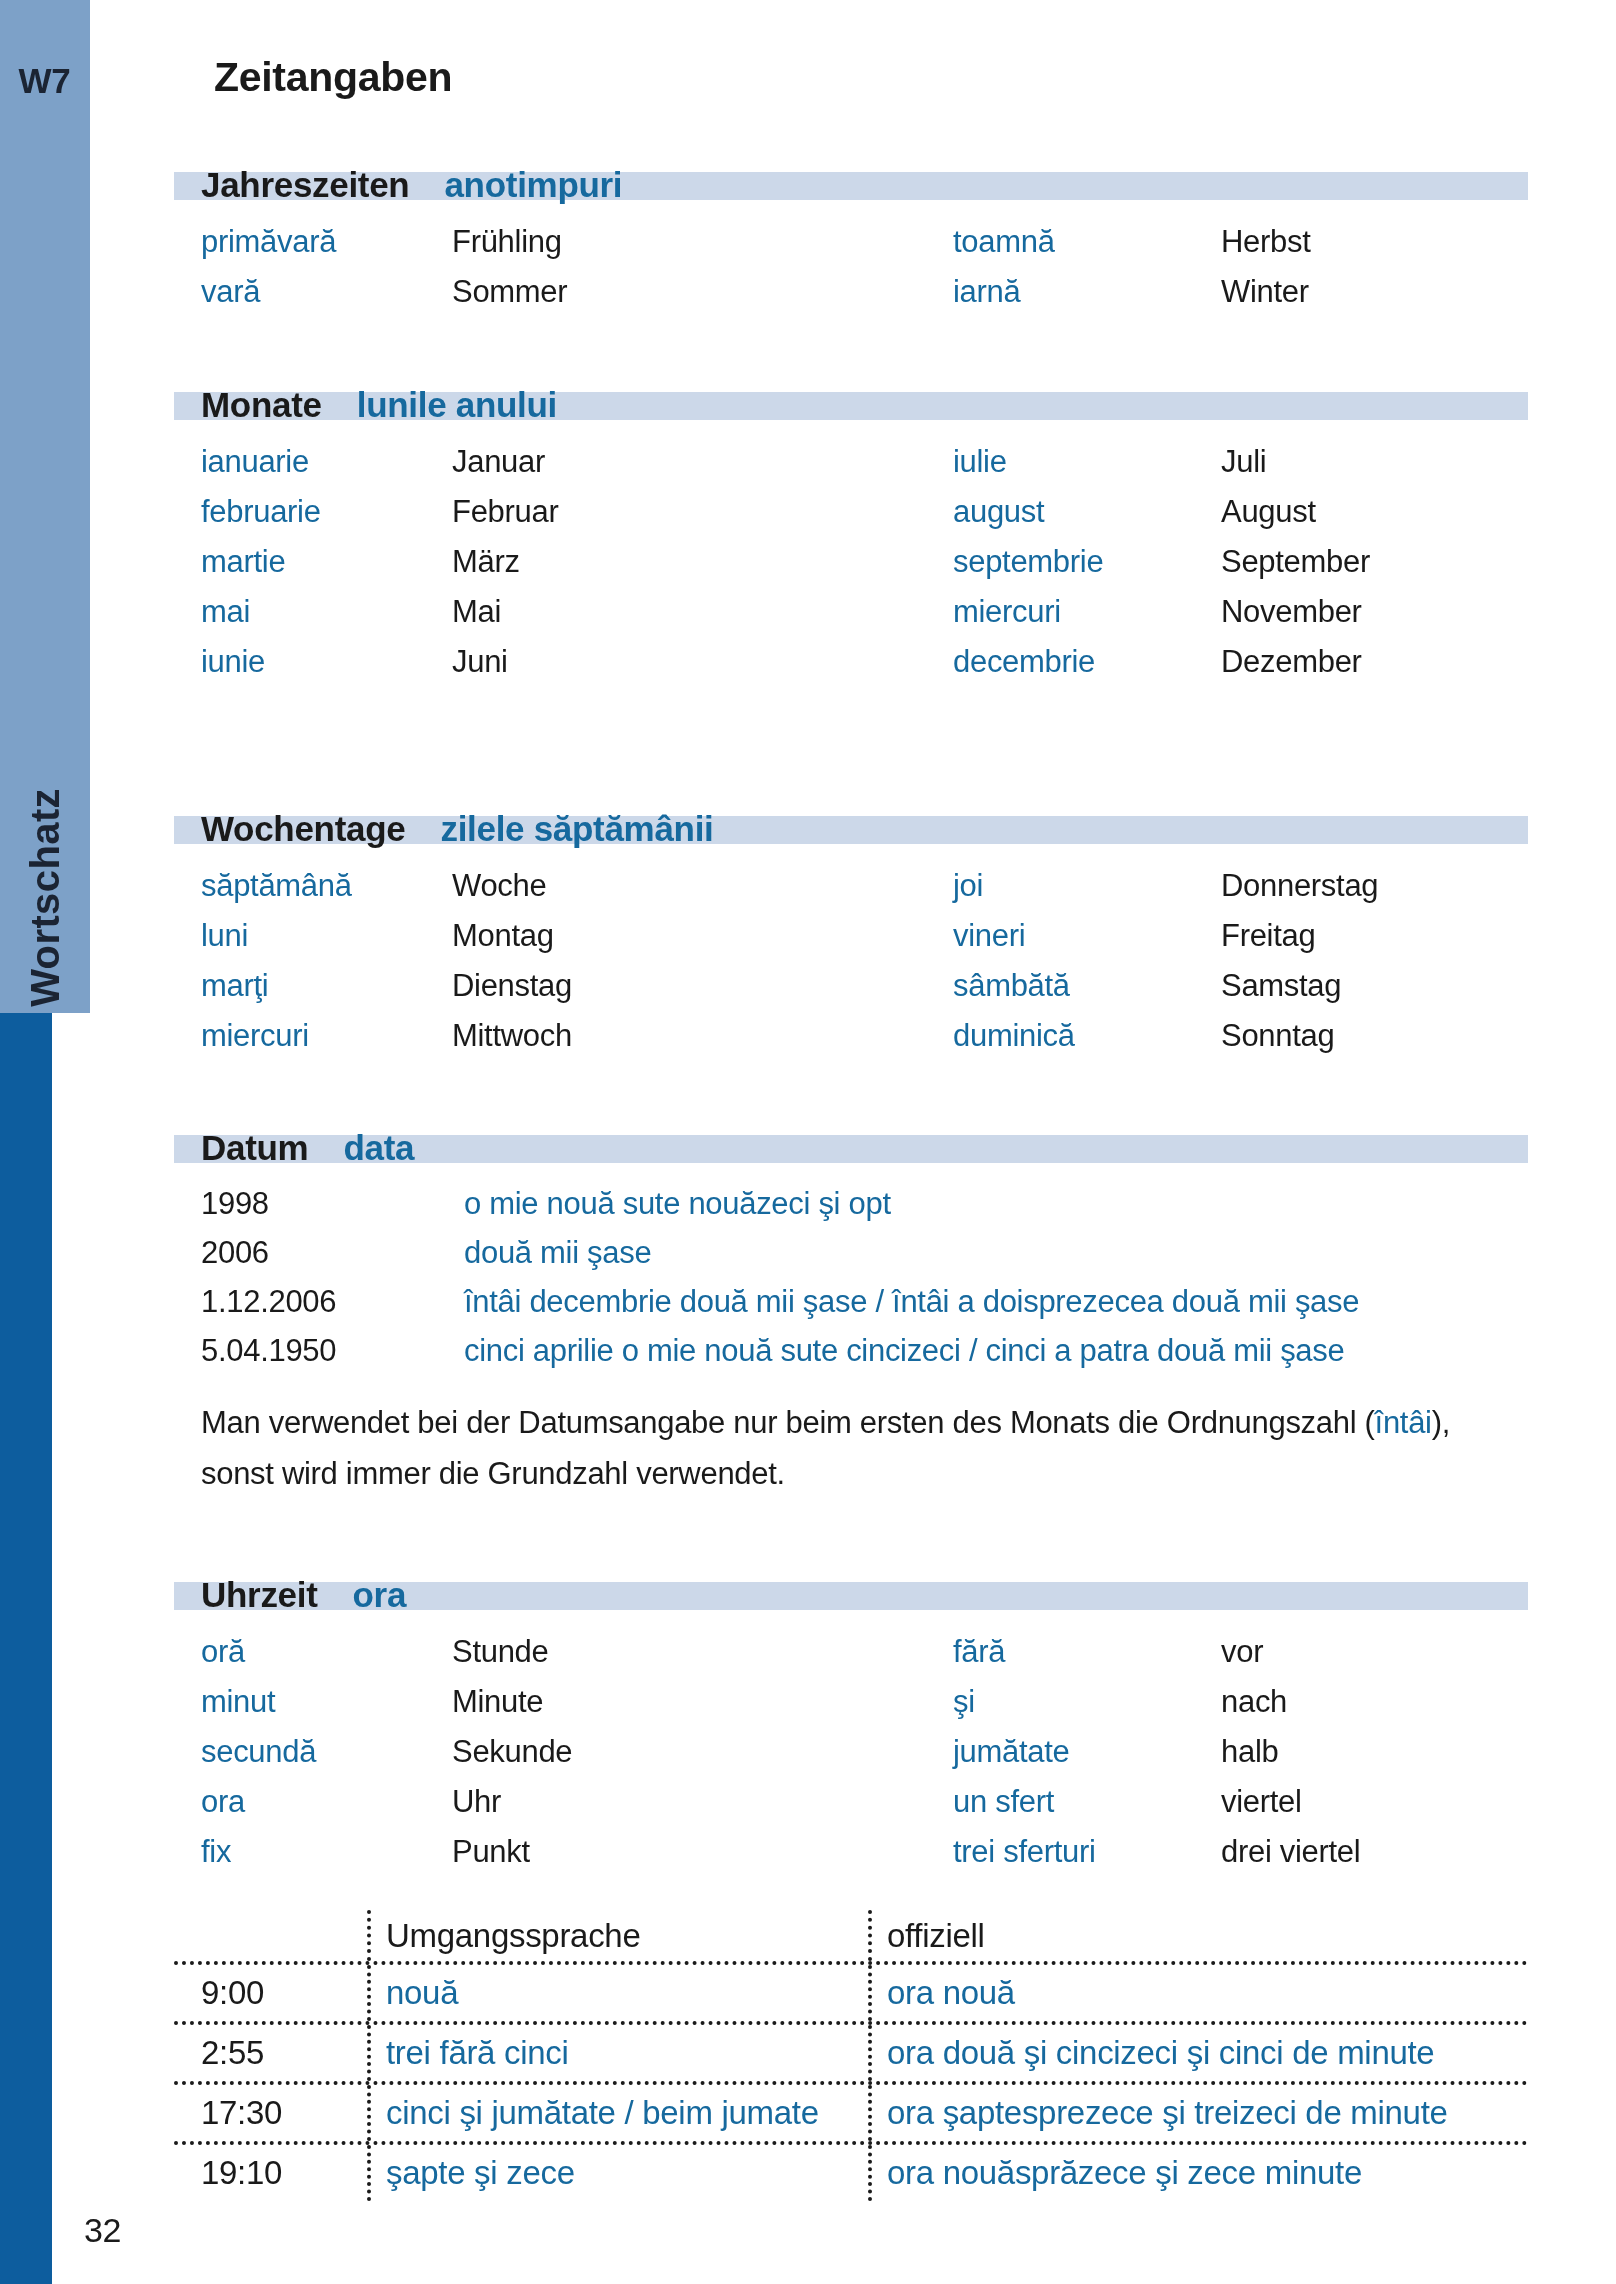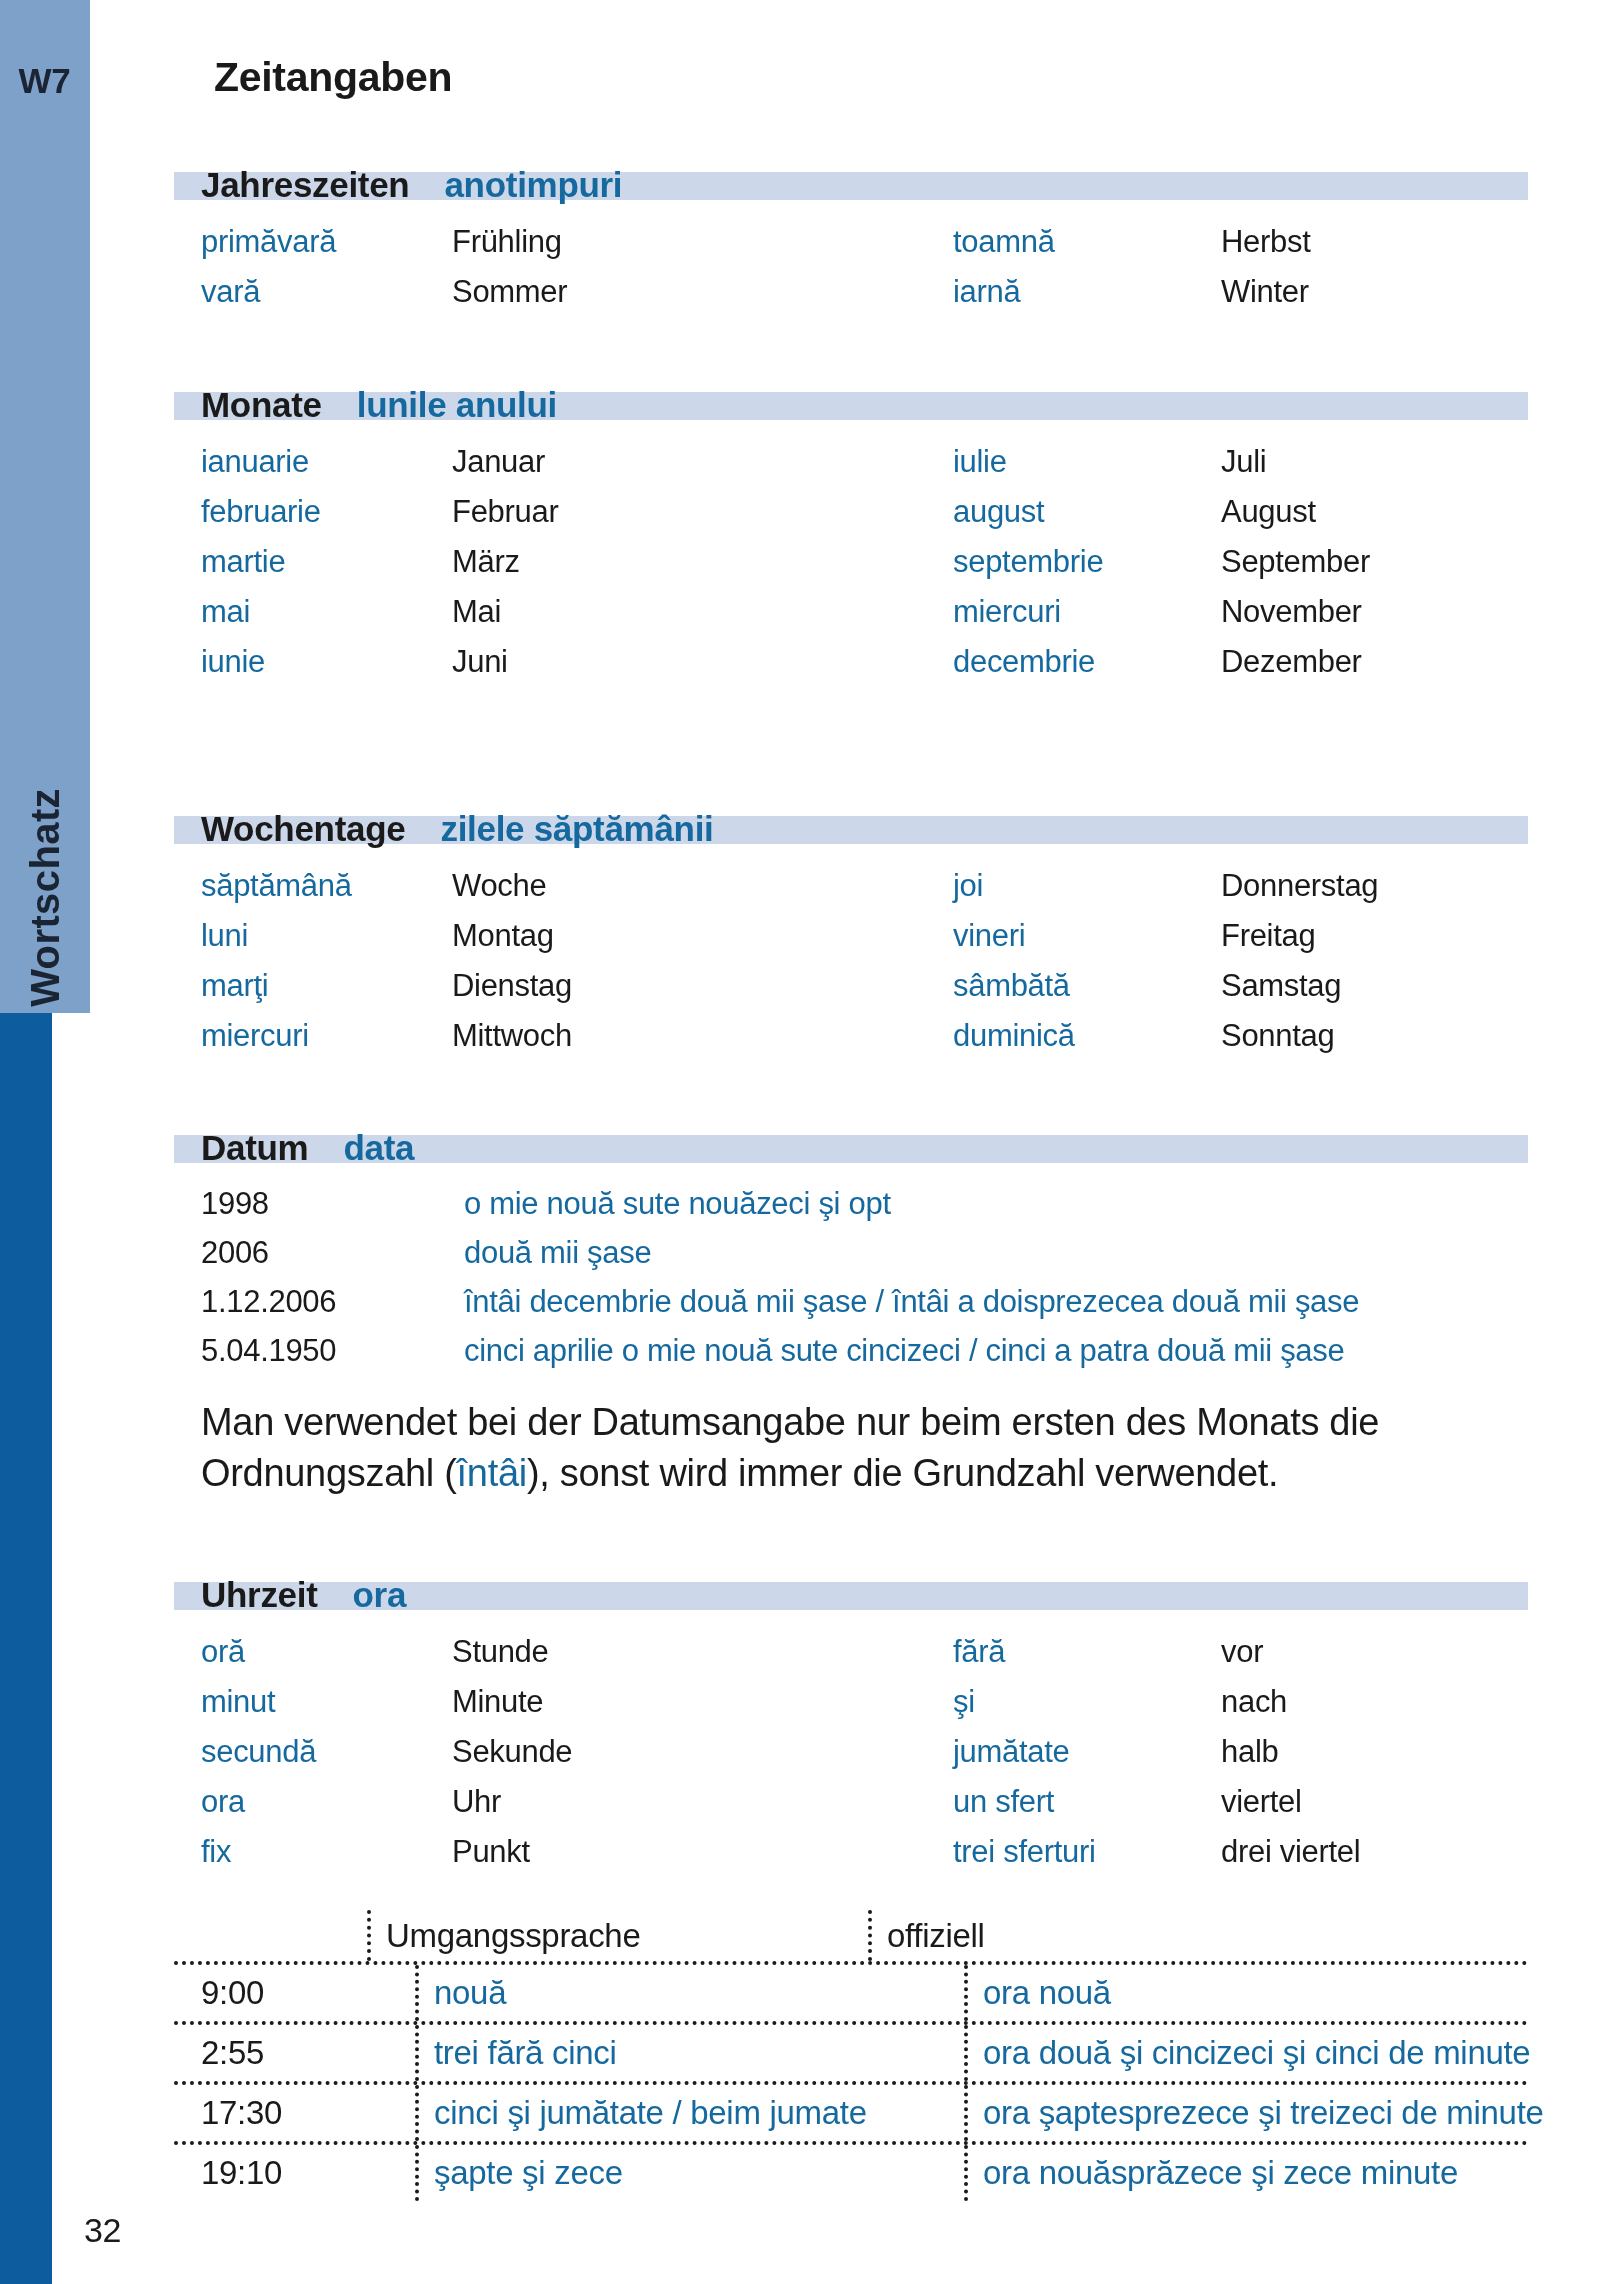--- a/index.html
+++ b/index.html
@@ -41,28 +41,28 @@
   .vrow { display:grid; grid-template-columns:251px 501px 268px 1fr; height:50px; align-items:center; }
   .vrow > div { font-size:31px; white-space:nowrap; }
   .vrow .ro { color:var(--blue,#16699e); }
   .vrow .de { color:var(--ink,#1a1a1a); }
 
   .drows { padding-left:27px; margin-top:13.5px; }
   .drow { display:grid; grid-template-columns:263px 1fr; height:49px; align-items:center; }
   .drow .num { font-size:31px; color:var(--ink,#1a1a1a); }
   .drow .roLong { font-size:31px; color:var(--blue,#16699e); white-space:nowrap; }
 
-  .note { left:201px; top:1397px; width:1250px; font-size:38px; line-height:51px; color:var(--ink,#1a1a1a); }
+  .note { left:201px; top:1397px; width:1250px; font-size:31px; line-height:51px; color:var(--ink,#1a1a1a); }
   .note .hl { color:var(--blue,#16699e); }
 
   
   .ttable { left:174px; top:1910px; width:1354px; }
   .tt-row { display:grid; grid-template-columns:193px 501px 1fr; }
   .tt-row.h { height:51px; }
-  .tt-row.b { height:56px;gap:48px; }
+  .tt-row.b { height:56px; }
   .tt-row.line { border-bottom:4.2px dotted #1a1a1a; }
   .tt-row > div { display:flex; align-items:center; font-size:33px; white-space:nowrap; }
   .tt-c1 { padding-left:27px; color:var(--ink,#1a1a1a); }
   .tt-c2, .tt-c3 { padding-left:15px; border-left:4.2px dotted #1a1a1a; }
   .tt-row.h .tt-c2, .tt-row.h .tt-c3 { color:var(--ink,#1a1a1a); }
   .tt-row.b .tt-c2, .tt-row.b .tt-c3 { color:var(--blue,#16699e); }
 
   .page-num { left:84px; top:2211px; font-size:34px; color:var(--ink,#1a1a1a); }
 </style>
 </head>

